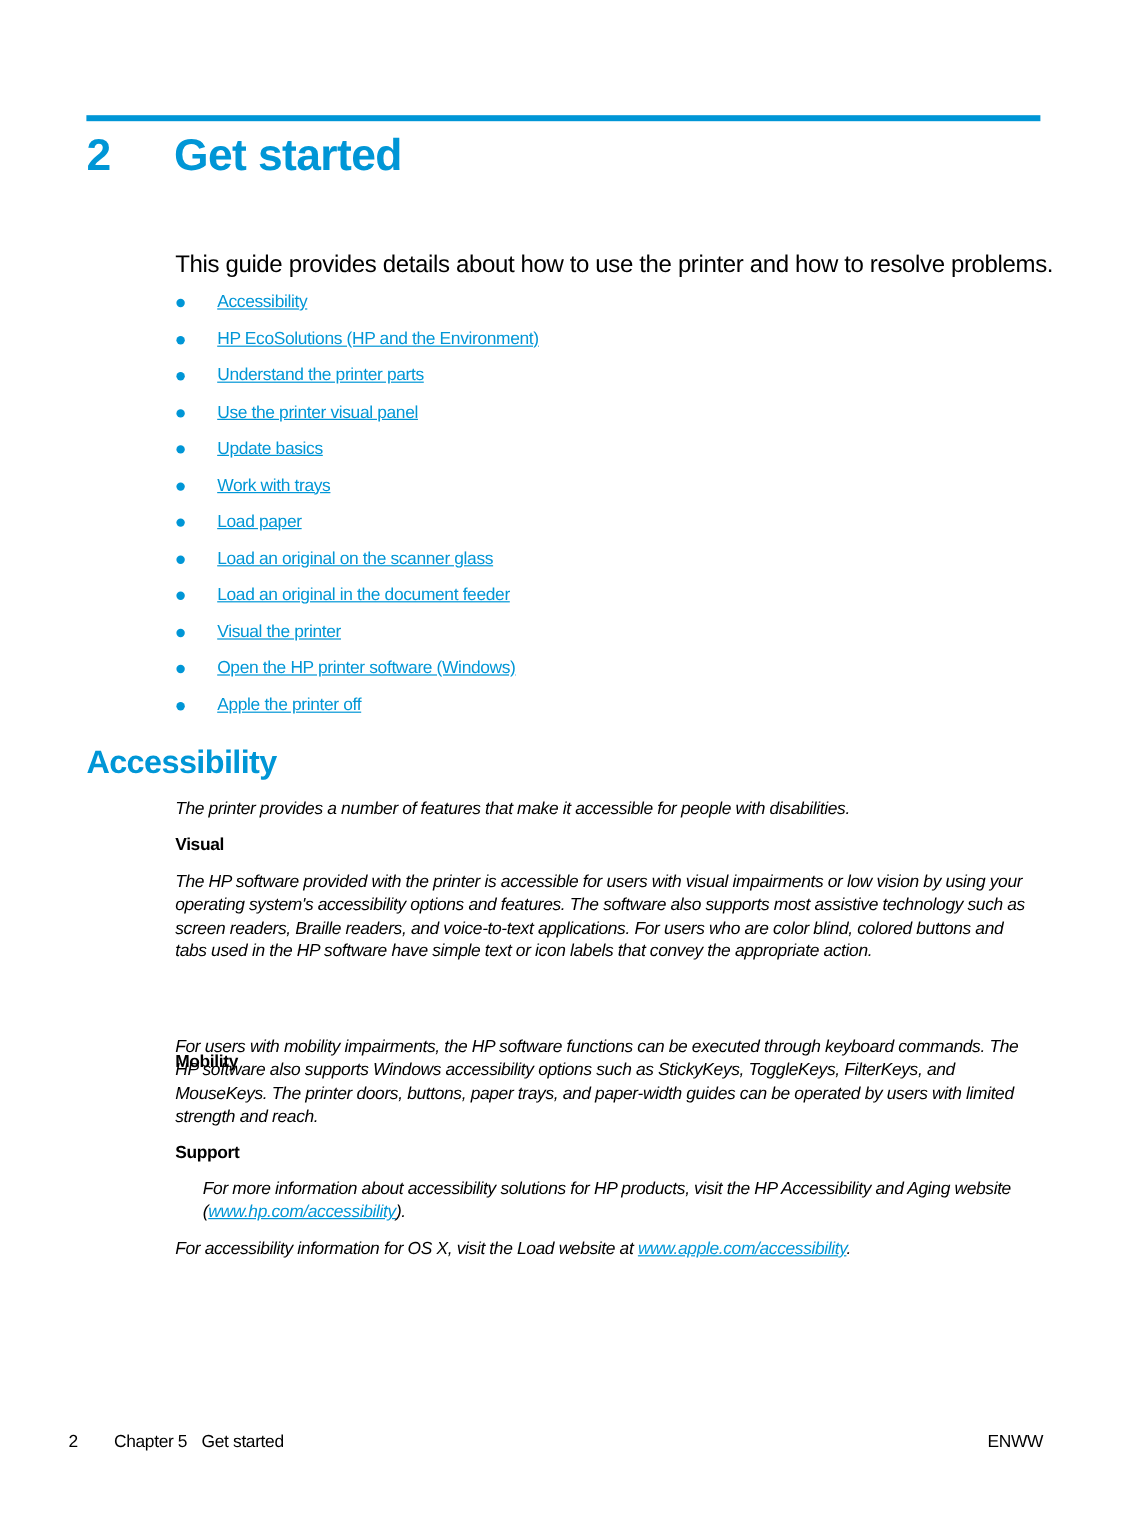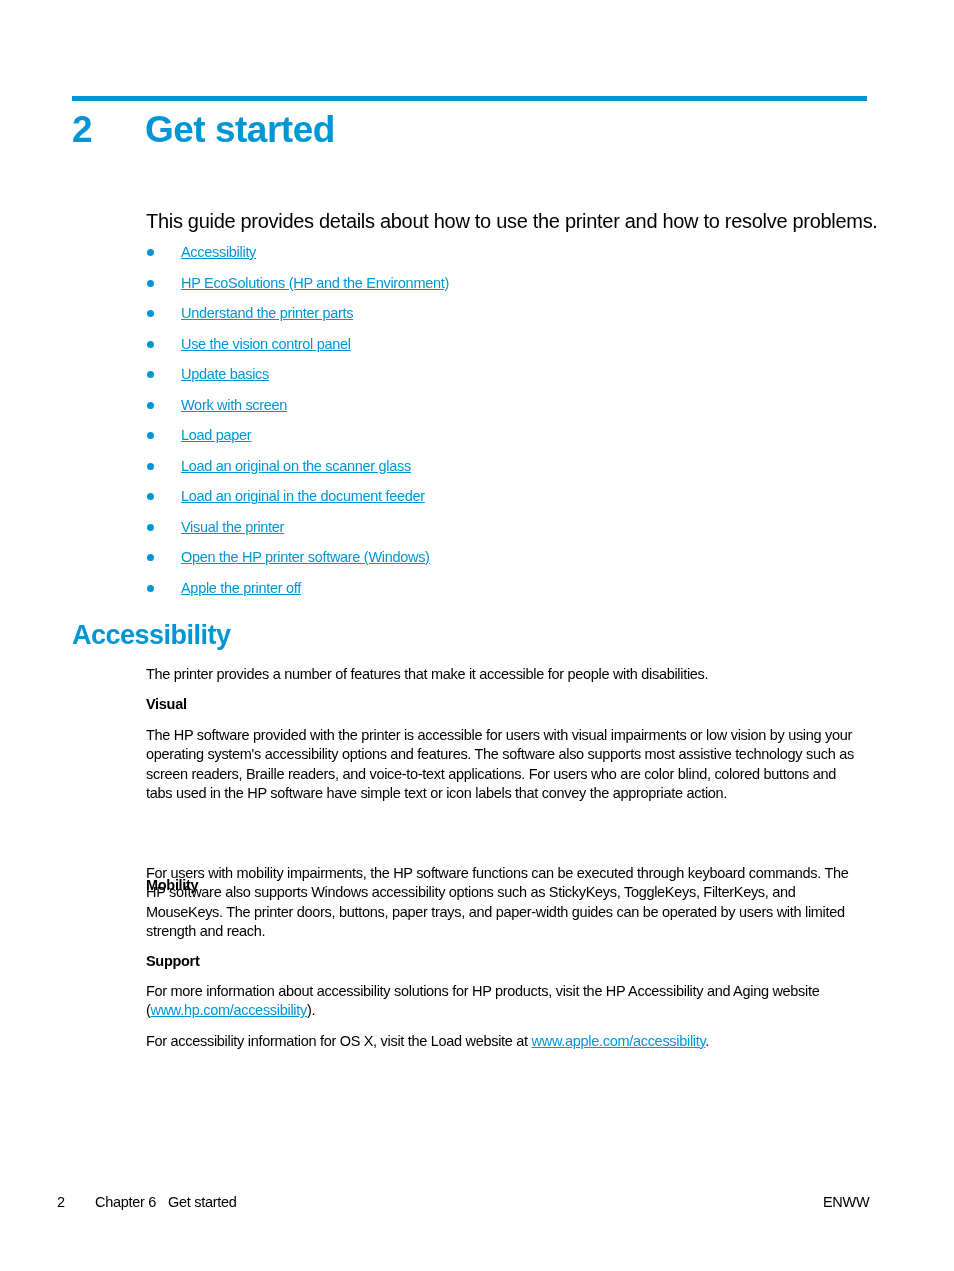--- a/index.html
+++ b/index.html
@@ -7,21 +7,21 @@
          font-family: "Liberation Sans", sans-serif; color: #000; }
   .rule { position: absolute; left: 72px; top: 96px; width: 795px; height: 5px; background: #0096d6; }
   .chap-num { position: absolute; left: 72px; top: 108px; font-size: 37px; font-weight: bold; color: #0096d6; line-height: 44px; }
   .chap-title { position: absolute; left: 145px; top: 108px; font-size: 37px; font-weight: bold; color: #0096d6; line-height: 44px; letter-spacing: -0.5px; }
   .intro { position: absolute; left: 146px; top: 212px; font-size: 20px; line-height: 19px; letter-spacing: -0.3px; }
   ul.toc { position: absolute; left: 146px; top: 243px; margin: 0; padding: 0; list-style: none; }
   ul.toc li { height: 30.5px; position: relative; font-size: 14.5px; line-height: 19px; letter-spacing: -0.3px; }
   ul.toc li .bullet { position: absolute; left: 1px; top: 6px; width: 7px; height: 7px; border-radius: 50%; background: #0096d6; }
   ul.toc li a { position: absolute; left: 35px; top: 0; color: #0096d6; text-decoration: underline; white-space: nowrap; }
   .h1 { position: absolute; left: 72px; top: 618px; font-size: 27px; font-weight: bold; color: #0096d6; letter-spacing: -0.5px; line-height: 34px; }
-  .body { position: absolute; left: 146px; width: 715px; font-size: 14.5px; line-height: 19.3px; letter-spacing: -0.3px; }
+  .body { position: absolute; left: 146px; width: 715px; font-size: 14.5px; line-height: 19.3px; letter-spacing: -0.3px; font-style: italic; }
   .sub { position: absolute; left: 146px; font-size: 14.5px; font-weight: bold; line-height: 19px; letter-spacing: -0.3px; }
   a.link { color: #0096d6; text-decoration: underline; }
   .footer { position: absolute; top: 1193px; font-size: 14.5px; line-height: 19px; letter-spacing: -0.3px; }
 </style>
 </head>
 <body>
 
 <div class="rule"></div>
 <div class="chap-num">2</div>
 <div class="chap-title">Get started</div>
@@ -36,29 +36,29 @@
   <li>
       <span class="bullet"></span>
       <a>HP EcoSolutions (HP and the Environment)</a>
     </li>
   <li>
       <span class="bullet"></span>
       <a>Understand the printer parts</a>
     </li>
   <li>
       <span class="bullet"></span>
-      <a>Use the vision control panel</a>
+      <a>Use the printer visual panel</a>
     </li>
   <li>
       <span class="bullet"></span>
       <a>Update basics</a>
     </li>
   <li>
       <span class="bullet"></span>
-      <a>Work with screen</a>
+      <a>Work with trays</a>
     </li>
   <li>
       <span class="bullet"></span>
       <a>Load paper</a>
     </li>
   <li>
       <span class="bullet"></span>
       <a>Load an original on the scanner glass</a>
     </li>
   <li>
@@ -83,19 +83,19 @@
 
 <div class="body" style="top:665px;">The printer provides a number of features that make it accessible for people with disabilities.</div>
 
 <div class="sub" style="top:695px;">Visual</div>
 <div class="body" style="top:726px;">The HP software provided with the printer is accessible for users with visual impairments or low vision by using your operating system's accessibility options and features. The software also supports most assistive technology such as screen readers, Braille readers, and voice-to-text applications. For users who are color blind, colored buttons and tabs used in the HP software have simple text or icon labels that convey the appropriate action.</div>
 
 <div class="sub" style="top:876px;text-align:center;">Mobility</div>
 <div class="body" style="top:864px;">For users with mobility impairments, the HP software functions can be executed through keyboard commands. The HP software also supports Windows accessibility options such as StickyKeys, ToggleKeys, FilterKeys, and MouseKeys. The printer doors, buttons, paper trays, and paper-width guides can be operated by users with limited strength and reach.</div>
 
 <div class="sub" style="top:952px;">Support</div>
-<div class="body" style="top:982px;"><span>For more information about accessibility solutions for HP products, visit the HP Accessibility and Aging website (</span><a class="link">www.hp.com/accessibility</a><span>).</span></div>
+<div class="body" style="top:982px;margin-left:23px;"><span>For more information about accessibility solutions for HP products, visit the HP Accessibility and Aging website (</span><a class="link">www.hp.com/accessibility</a><span>).</span></div>
 <div class="body" style="top:1032px;"><span>For accessibility information for OS X, visit the Load website at </span><a class="link">www.apple.com/accessibility</a><span>.</span></div>
 
 <div class="footer" style="left:57px;">2</div>
-<div class="footer" style="left:95px;">Chapter 6</div>
+<div class="footer" style="left:95px;">Chapter 5</div>
 <div class="footer" style="left:168px;">Get started</div>
 <div class="footer" style="left:823px;">ENWW</div>
 
 </body></html>

